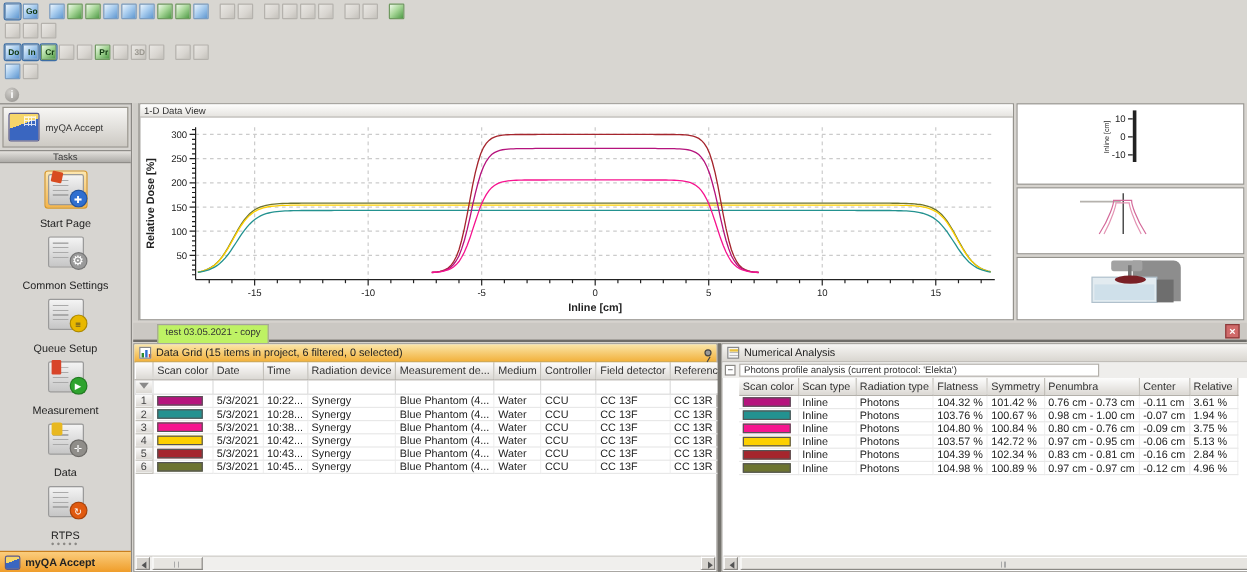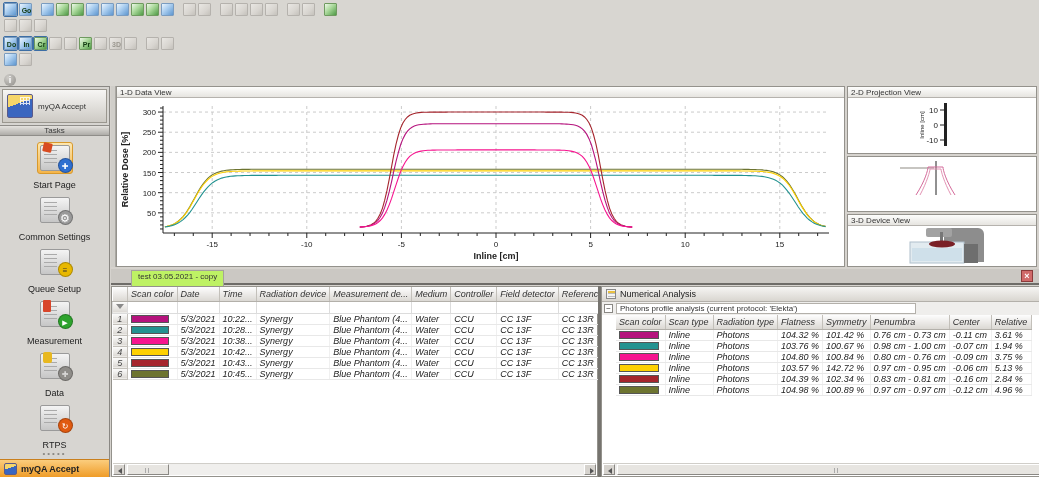--- a/index.html
+++ b/index.html
@@ -96,21 +96,21 @@
 
   .grid-titlebar { height:15px; background:linear-gradient(#fbe6a9,#f2b23e); border-bottom:1px solid #c99a33;
     display:flex; align-items:center; gap:4px; padding:0 4px; font-size:9px; color:#222; }
   .gray-titlebar { height:15px; background:linear-gradient(#f6f5f3,#d9d6d0); border-bottom:1px solid #b3b0aa;
     display:flex; align-items:center; gap:4px; padding:0 4px; font-size:9px; color:#222; }
   .titlebar-spacer { flex:1; }
   .pin-icon { width:6px; height:6px; border:1px solid #444; border-radius:50%; background:#999; position:relative; }
   .pin-icon::after { content:''; position:absolute; left:2px; top:5px; width:1px; height:5px; background:#444;
     transform:rotate(30deg); }
 
-  table { border-collapse:collapse; table-layout:fixed; font-size:9px;font-style:italic; }
+  table { border-collapse:collapse; table-layout:fixed; font-size:9px; }
   th,td { overflow:hidden; white-space:nowrap; text-align:left; font-weight:normal; padding:0 3px; }
   thead th { background:linear-gradient(#fdfdfd,#dbd8d3); border-right:1px solid #c3c0ba;
     border-bottom:1px solid #b3b0aa; height:14px; color:#333; }
   .rownum { background:linear-gradient(#fdfdfd,#dbd8d3); border-right:1px solid #c3c0ba;
     border-bottom:1px solid #c3c0ba; text-align:center; color:#444; }
   tbody td { border-bottom:1px solid #e8e8e8; border-right:1px solid #f0f0f0; height:11px; }
   .swatch { height:8px; border:1px solid #555; }
   .filter-row td { background:#fff; border:1px solid #dcdcdc; height:12px; }
   .filter-row .rownum { background:linear-gradient(#fdfdfd,#dbd8d3); }
   .funnel { display:inline-block; width:0; height:0; border-left:4px solid transparent;
@@ -297,21 +297,20 @@
       <polyline points="47.9,128.7 50.2,128.3 52.4,127.7 54.7,126.9 57.0,125.9 59.2,124.6 61.5,123.0 63.8,121.0 66.1,118.6 68.3,115.7 70.6,112.3 72.9,108.6 75.1,104.6 77.4,100.4 79.7,96.2 81.9,92.2 84.2,88.5 86.5,85.3 88.8,82.5 91.0,80.1 93.3,78.2 95.6,76.6 97.8,75.4 100.1,74.4 102.4,73.7 104.7,73.1 106.9,72.7 109.2,72.3 111.5,72.1 113.7,71.9 116.0,71.7 118.3,71.6 120.5,71.5 122.8,71.5 125.1,71.4 127.4,71.4 129.6,71.4 131.9,71.4 134.2,71.3 136.4,71.3 138.7,71.3 141.0,71.3 143.3,71.3 145.5,71.3 147.8,71.3 150.1,71.3 152.3,71.3 154.6,71.3 156.9,71.3 159.1,71.3 161.4,71.3 163.7,71.3 166.0,71.3 168.2,71.3 170.5,71.3 172.8,71.3 175.0,71.3 177.3,71.3 179.6,71.3 181.8,71.3 184.1,71.3 186.4,71.3 188.7,71.3 190.9,71.3 193.2,71.3 195.5,71.3 197.7,71.3 200.0,71.3 202.3,71.3 204.6,71.3 206.8,71.3 209.1,71.3 211.4,71.3 213.6,71.3 215.9,71.3 218.2,71.3 220.4,71.3 222.7,71.3 225.0,71.3 227.3,71.3 229.5,71.3 231.8,71.3 234.1,71.3 236.3,71.3 238.6,71.3 240.9,71.3 243.2,71.3 245.4,71.3 247.7,71.3 250.0,71.3 252.2,71.3 254.5,71.3 256.8,71.3 259.0,71.3 261.3,71.3 263.6,71.3 265.9,71.3 268.1,71.3 270.4,71.3 272.7,71.3 274.9,71.3 277.2,71.3 279.5,71.3 281.7,71.3 284.0,71.3 286.3,71.3 288.6,71.3 290.8,71.3 293.1,71.3 295.4,71.3 297.6,71.3 299.9,71.3 302.2,71.3 304.5,71.3 306.7,71.3 309.0,71.3 311.3,71.3 313.5,71.3 315.8,71.3 318.1,71.3 320.3,71.3 322.6,71.3 324.9,71.3 327.2,71.3 329.4,71.3 331.7,71.3 334.0,71.3 336.2,71.3 338.5,71.3 340.8,71.3 343.1,71.3 345.3,71.3 347.6,71.3 349.9,71.3 352.1,71.3 354.4,71.3 356.7,71.3 358.9,71.3 361.2,71.3 363.5,71.3 365.8,71.3 368.0,71.3 370.3,71.3 372.6,71.3 374.8,71.3 377.1,71.3 379.4,71.3 381.6,71.3 383.9,71.3 386.2,71.3 388.5,71.3 390.7,71.3 393.0,71.3 395.3,71.3 397.5,71.3 399.8,71.3 402.1,71.3 404.4,71.3 406.6,71.3 408.9,71.3 411.2,71.3 413.4,71.3 415.7,71.3 418.0,71.3 420.2,71.3 422.5,71.3 424.8,71.3 427.1,71.3 429.3,71.3 431.6,71.3 433.9,71.3 436.1,71.3 438.4,71.3 440.7,71.3 443.0,71.3 445.2,71.3 447.5,71.3 449.8,71.3 452.0,71.3 454.3,71.3 456.6,71.3 458.8,71.3 461.1,71.3 463.4,71.3 465.7,71.3 467.9,71.3 470.2,71.3 472.5,71.3 474.7,71.3 477.0,71.3 479.3,71.3 481.5,71.3 483.8,71.3 486.1,71.3 488.4,71.3 490.6,71.3 492.9,71.3 495.2,71.3 497.4,71.3 499.7,71.3 502.0,71.3 504.3,71.3 506.5,71.3 508.8,71.3 511.1,71.3 513.3,71.3 515.6,71.3 517.9,71.3 520.1,71.3 522.4,71.3 524.7,71.3 527.0,71.3 529.2,71.3 531.5,71.3 533.8,71.3 536.0,71.3 538.3,71.3 540.6,71.3 542.9,71.3 545.1,71.3 547.4,71.3 549.7,71.3 551.9,71.3 554.2,71.3 556.5,71.3 558.7,71.3 561.0,71.3 563.3,71.3 565.6,71.3 567.8,71.3 570.1,71.3 572.4,71.3 574.6,71.3 576.9,71.3 579.2,71.3 581.4,71.3 583.7,71.3 586.0,71.3 588.3,71.3 590.5,71.3 592.8,71.3 595.1,71.3 597.3,71.3 599.6,71.3 601.9,71.3 604.2,71.3 606.4,71.3 608.7,71.3 611.0,71.3 613.2,71.3 615.5,71.3 617.8,71.3 620.0,71.3 622.3,71.3 624.6,71.3 626.9,71.4 629.1,71.4 631.4,71.4 633.7,71.5 635.9,71.5 638.2,71.6 640.5,71.7 642.8,71.8 645.0,71.9 647.3,72.2 649.6,72.4 651.8,72.8 654.1,73.3 656.4,73.9 658.6,74.7 660.9,75.8 663.2,77.1 665.5,78.8 667.7,80.8 670.0,83.3 672.3,86.3 674.5,89.7 676.8,93.5 679.1,97.6 681.3,101.8 683.6,105.9 685.9,109.9 688.2,113.5 690.4,116.7 692.7,119.4 695.0,121.7 697.2,123.6 699.5,125.1 701.8,126.3 704.1,127.2 706.3,127.9 708.6,128.4 " fill="none" stroke="#6d7430" stroke-width="1.1" data-name="profile-curve"></polyline>
       <polyline points="47.9,128.8 50.2,128.3 52.4,127.7 54.7,127.0 57.0,126.0 59.2,124.8 61.5,123.2 63.8,121.2 66.1,118.9 68.3,116.1 70.6,112.8 72.9,109.2 75.1,105.3 77.4,101.2 79.7,97.1 81.9,93.3 84.2,89.7 86.5,86.5 88.8,83.8 91.0,81.5 93.3,79.6 95.6,78.1 97.8,76.9 100.1,76.0 102.4,75.2 104.7,74.7 106.9,74.2 109.2,73.9 111.5,73.7 113.7,73.5 116.0,73.3 118.3,73.2 120.5,73.2 122.8,73.1 125.1,73.0 127.4,73.0 129.6,73.0 131.9,73.0 134.2,73.0 136.4,72.9 138.7,72.9 141.0,72.9 143.3,72.9 145.5,72.9 147.8,72.9 150.1,72.9 152.3,72.9 154.6,72.9 156.9,72.9 159.1,72.9 161.4,72.9 163.7,72.9 166.0,72.9 168.2,72.9 170.5,72.9 172.8,72.9 175.0,72.9 177.3,72.9 179.6,72.9 181.8,72.9 184.1,72.9 186.4,72.9 188.7,72.9 190.9,72.9 193.2,72.9 195.5,72.9 197.7,72.9 200.0,72.9 202.3,72.9 204.6,72.9 206.8,72.9 209.1,72.9 211.4,72.9 213.6,72.9 215.9,72.9 218.2,72.9 220.4,72.9 222.7,72.9 225.0,72.9 227.3,72.9 229.5,72.9 231.8,72.9 234.1,72.9 236.3,72.9 238.6,72.9 240.9,72.9 243.2,72.9 245.4,72.9 247.7,72.9 250.0,72.9 252.2,72.9 254.5,72.9 256.8,72.9 259.0,72.9 261.3,72.9 263.6,72.9 265.9,72.9 268.1,72.9 270.4,72.9 272.7,72.9 274.9,72.9 277.2,72.9 279.5,72.9 281.7,72.9 284.0,72.9 286.3,72.9 288.6,72.9 290.8,72.9 293.1,72.9 295.4,72.9 297.6,72.9 299.9,72.9 302.2,72.9 304.5,72.9 306.7,72.9 309.0,72.9 311.3,72.9 313.5,72.9 315.8,72.9 318.1,72.9 320.3,72.9 322.6,72.9 324.9,72.9 327.2,72.9 329.4,72.9 331.7,72.9 334.0,72.9 336.2,72.9 338.5,72.9 340.8,72.9 343.1,72.9 345.3,72.9 347.6,72.9 349.9,72.9 352.1,72.9 354.4,72.9 356.7,72.9 358.9,72.9 361.2,72.9 363.5,72.9 365.8,72.9 368.0,72.9 370.3,72.9 372.6,72.9 374.8,72.9 377.1,72.9 379.4,72.9 381.6,72.9 383.9,72.9 386.2,72.9 388.5,72.9 390.7,72.9 393.0,72.9 395.3,72.9 397.5,72.9 399.8,72.9 402.1,72.9 404.4,72.9 406.6,72.9 408.9,72.9 411.2,72.9 413.4,72.9 415.7,72.9 418.0,72.9 420.2,72.9 422.5,72.9 424.8,72.9 427.1,72.9 429.3,72.9 431.6,72.9 433.9,72.9 436.1,72.9 438.4,72.9 440.7,72.9 443.0,72.9 445.2,72.9 447.5,72.9 449.8,72.9 452.0,72.9 454.3,72.9 456.6,72.9 458.8,72.9 461.1,72.9 463.4,72.9 465.7,72.9 467.9,72.9 470.2,72.9 472.5,72.9 474.7,72.9 477.0,72.9 479.3,72.9 481.5,72.9 483.8,72.9 486.1,72.9 488.4,72.9 490.6,72.9 492.9,72.9 495.2,72.9 497.4,72.9 499.7,72.9 502.0,72.9 504.3,72.9 506.5,72.9 508.8,72.9 511.1,72.9 513.3,72.9 515.6,72.9 517.9,72.9 520.1,72.9 522.4,72.9 524.7,72.9 527.0,72.9 529.2,72.9 531.5,72.9 533.8,72.9 536.0,72.9 538.3,72.9 540.6,72.9 542.9,72.9 545.1,72.9 547.4,72.9 549.7,72.9 551.9,72.9 554.2,72.9 556.5,72.9 558.7,72.9 561.0,72.9 563.3,72.9 565.6,72.9 567.8,72.9 570.1,72.9 572.4,72.9 574.6,72.9 576.9,72.9 579.2,72.9 581.4,72.9 583.7,72.9 586.0,72.9 588.3,72.9 590.5,72.9 592.8,72.9 595.1,72.9 597.3,72.9 599.6,72.9 601.9,72.9 604.2,72.9 606.4,72.9 608.7,72.9 611.0,72.9 613.2,72.9 615.5,72.9 617.8,72.9 620.0,72.9 622.3,72.9 624.6,73.0 626.9,73.0 629.1,73.0 631.4,73.0 633.7,73.1 635.9,73.1 638.2,73.2 640.5,73.3 642.8,73.4 645.0,73.5 647.3,73.7 649.6,74.0 651.8,74.4 654.1,74.8 656.4,75.4 658.6,76.2 660.9,77.3 663.2,78.5 665.5,80.2 667.7,82.2 670.0,84.6 672.3,87.5 674.5,90.8 676.8,94.5 679.1,98.5 681.3,102.6 683.6,106.6 685.9,110.4 688.2,113.9 690.4,117.1 692.7,119.7 695.0,121.9 697.2,123.8 699.5,125.2 701.8,126.4 704.1,127.3 706.3,128.0 708.6,128.5 " fill="none" stroke="#fdd000" stroke-width="1.1" data-name="profile-curve"></polyline>
       <polyline points="47.9,129.0 50.2,128.6 52.4,128.2 54.7,127.6 57.0,126.9 59.2,125.9 61.5,124.8 63.8,123.4 66.1,121.6 68.3,119.5 70.6,117.1 72.9,114.3 75.1,111.2 77.4,107.8 79.7,104.3 81.9,100.8 84.2,97.4 86.5,94.2 88.8,91.3 91.0,88.8 93.3,86.6 95.6,84.7 97.8,83.2 100.1,81.9 102.4,80.9 104.7,80.1 106.9,79.5 109.2,79.0 111.5,78.6 113.7,78.3 116.0,78.1 118.3,77.9 120.5,77.8 122.8,77.7 125.1,77.6 127.4,77.5 129.6,77.5 131.9,77.5 134.2,77.4 136.4,77.4 138.7,77.4 141.0,77.4 143.3,77.4 145.5,77.4 147.8,77.4 150.1,77.4 152.3,77.4 154.6,77.4 156.9,77.4 159.1,77.4 161.4,77.3 163.7,77.3 166.0,77.3 168.2,77.3 170.5,77.3 172.8,77.3 175.0,77.3 177.3,77.3 179.6,77.3 181.8,77.3 184.1,77.3 186.4,77.3 188.7,77.3 190.9,77.3 193.2,77.3 195.5,77.3 197.7,77.3 200.0,77.3 202.3,77.3 204.6,77.3 206.8,77.3 209.1,77.3 211.4,77.3 213.6,77.3 215.9,77.3 218.2,77.3 220.4,77.3 222.7,77.3 225.0,77.3 227.3,77.3 229.5,77.3 231.8,77.3 234.1,77.3 236.3,77.3 238.6,77.3 240.9,77.3 243.2,77.3 245.4,77.3 247.7,77.3 250.0,77.3 252.2,77.3 254.5,77.3 256.8,77.3 259.0,77.3 261.3,77.3 263.6,77.3 265.9,77.3 268.1,77.3 270.4,77.3 272.7,77.3 274.9,77.3 277.2,77.3 279.5,77.3 281.7,77.3 284.0,77.3 286.3,77.3 288.6,77.3 290.8,77.3 293.1,77.3 295.4,77.3 297.6,77.3 299.9,77.3 302.2,77.3 304.5,77.3 306.7,77.3 309.0,77.3 311.3,77.3 313.5,77.3 315.8,77.3 318.1,77.3 320.3,77.3 322.6,77.3 324.9,77.3 327.2,77.3 329.4,77.3 331.7,77.3 334.0,77.3 336.2,77.3 338.5,77.3 340.8,77.3 343.1,77.3 345.3,77.3 347.6,77.3 349.9,77.3 352.1,77.3 354.4,77.3 356.7,77.3 358.9,77.3 361.2,77.3 363.5,77.3 365.8,77.3 368.0,77.3 370.3,77.3 372.6,77.3 374.8,77.3 377.1,77.3 379.4,77.3 381.6,77.3 383.9,77.3 386.2,77.3 388.5,77.3 390.7,77.3 393.0,77.3 395.3,77.3 397.5,77.3 399.8,77.3 402.1,77.3 404.4,77.3 406.6,77.3 408.9,77.3 411.2,77.3 413.4,77.3 415.7,77.3 418.0,77.3 420.2,77.3 422.5,77.3 424.8,77.3 427.1,77.3 429.3,77.3 431.6,77.3 433.9,77.3 436.1,77.3 438.4,77.3 440.7,77.3 443.0,77.3 445.2,77.3 447.5,77.3 449.8,77.3 452.0,77.3 454.3,77.3 456.6,77.3 458.8,77.3 461.1,77.3 463.4,77.3 465.7,77.3 467.9,77.3 470.2,77.3 472.5,77.3 474.7,77.3 477.0,77.3 479.3,77.3 481.5,77.3 483.8,77.3 486.1,77.3 488.4,77.3 490.6,77.3 492.9,77.3 495.2,77.3 497.4,77.3 499.7,77.3 502.0,77.3 504.3,77.3 506.5,77.3 508.8,77.3 511.1,77.3 513.3,77.3 515.6,77.3 517.9,77.3 520.1,77.3 522.4,77.3 524.7,77.3 527.0,77.3 529.2,77.3 531.5,77.3 533.8,77.3 536.0,77.3 538.3,77.3 540.6,77.3 542.9,77.3 545.1,77.3 547.4,77.3 549.7,77.3 551.9,77.3 554.2,77.3 556.5,77.3 558.7,77.3 561.0,77.3 563.3,77.3 565.6,77.3 567.8,77.3 570.1,77.3 572.4,77.3 574.6,77.3 576.9,77.3 579.2,77.3 581.4,77.3 583.7,77.3 586.0,77.3 588.3,77.3 590.5,77.3 592.8,77.3 595.1,77.3 597.3,77.4 599.6,77.4 601.9,77.4 604.2,77.4 606.4,77.4 608.7,77.4 611.0,77.4 613.2,77.4 615.5,77.4 617.8,77.4 620.0,77.4 622.3,77.4 624.6,77.4 626.9,77.5 629.1,77.5 631.4,77.6 633.7,77.6 635.9,77.7 638.2,77.8 640.5,78.0 642.8,78.2 645.0,78.4 647.3,78.8 649.6,79.2 651.8,79.7 654.1,80.4 656.4,81.2 658.6,82.3 660.9,83.6 663.2,85.3 665.5,87.2 667.7,89.6 670.0,92.3 672.3,95.3 674.5,98.5 676.8,102.0 679.1,105.5 681.3,109.0 683.6,112.2 685.9,115.3 688.2,117.9 690.4,120.3 692.7,122.2 695.0,123.9 697.2,125.2 699.5,126.3 701.8,127.1 704.1,127.8 706.3,128.3 708.6,128.8 " fill="none" stroke="#239290" stroke-width="1.1" data-name="profile-curve"></polyline>
       <polyline points="242.8,129.0 245.0,128.9 247.3,128.6 249.6,128.2 251.9,127.6 254.1,126.7 256.4,125.3 258.7,123.3 260.9,120.3 263.2,116.0 265.5,110.1 267.7,102.2 270.0,92.4 272.3,80.9 274.6,68.6 276.8,56.6 279.1,45.9 281.4,37.0 283.6,30.1 285.9,25.0 288.2,21.5 290.5,19.0 292.7,17.3 295.0,16.2 297.3,15.5 299.5,15.0 301.8,14.6 304.1,14.4 306.3,14.3 308.6,14.2 310.9,14.2 313.2,14.1 315.4,14.1 317.7,14.1 320.0,14.1 322.2,14.1 324.5,14.1 326.8,14.1 329.1,14.1 331.3,14.0 333.6,14.0 335.9,14.0 338.1,14.0 340.4,14.0 342.7,14.0 344.9,14.0 347.2,14.0 349.5,14.0 351.8,14.0 354.0,14.0 356.3,14.0 358.6,14.0 360.8,14.0 363.1,14.0 365.4,14.0 367.6,14.0 369.9,14.0 372.2,14.0 374.5,14.0 376.7,14.0 379.0,14.0 381.3,14.0 383.5,14.0 385.8,14.0 388.1,14.0 390.4,14.0 392.6,14.0 394.9,14.0 397.2,14.0 399.4,14.0 401.7,14.0 404.0,14.0 406.2,14.0 408.5,14.0 410.8,14.0 413.1,14.0 415.3,14.0 417.6,14.0 419.9,14.0 422.1,14.0 424.4,14.0 426.7,14.0 429.0,14.1 431.2,14.1 433.5,14.1 435.8,14.1 438.0,14.1 440.3,14.1 442.6,14.1 444.8,14.1 447.1,14.2 449.4,14.2 451.7,14.3 453.9,14.4 456.2,14.6 458.5,15.0 460.7,15.5 463.0,16.2 465.3,17.3 467.5,19.0 469.8,21.5 472.1,25.0 474.4,30.1 476.6,37.0 478.9,45.9 481.2,56.6 483.4,68.6 485.7,80.9 488.0,92.4 490.3,102.2 492.5,110.1 494.8,116.0 497.1,120.3 499.3,123.3 501.6,125.3 503.9,126.7 506.1,127.6 508.4,128.2 510.7,128.6 513.0,128.9 515.2,129.0 " fill="none" stroke="#a5252d" stroke-width="1.1" data-name="profile-curve"></polyline>
       <polyline points="242.8,129.1 245.0,128.9 247.3,128.7 249.6,128.4 251.9,127.9 254.1,127.2 256.4,126.1 258.7,124.6 260.9,122.4 263.2,119.3 265.5,115.1 267.7,109.4 270.0,102.2 272.3,93.4 274.6,83.6 276.8,73.2 279.1,63.2 281.4,54.3 283.6,46.8 285.9,40.9 288.2,36.4 290.5,33.1 292.7,30.8 295.0,29.2 297.3,28.1 299.5,27.3 301.8,26.8 304.1,26.5 306.3,26.2 308.6,26.1 310.9,26.0 313.2,25.9 315.4,25.8 317.7,25.8 320.0,25.8 322.2,25.8 324.5,25.8 326.8,25.8 329.1,25.7 331.3,25.7 333.6,25.7 335.9,25.7 338.1,25.7 340.4,25.7 342.7,25.7 344.9,25.7 347.2,25.7 349.5,25.7 351.8,25.7 354.0,25.7 356.3,25.7 358.6,25.7 360.8,25.7 363.1,25.7 365.4,25.7 367.6,25.7 369.9,25.7 372.2,25.7 374.5,25.7 376.7,25.7 379.0,25.7 381.3,25.7 383.5,25.7 385.8,25.7 388.1,25.7 390.4,25.7 392.6,25.7 394.9,25.7 397.2,25.7 399.4,25.7 401.7,25.7 404.0,25.7 406.2,25.7 408.5,25.7 410.8,25.7 413.1,25.7 415.3,25.7 417.6,25.7 419.9,25.7 422.1,25.7 424.4,25.7 426.7,25.7 429.0,25.7 431.2,25.8 433.5,25.8 435.8,25.8 438.0,25.8 440.3,25.8 442.6,25.8 444.8,25.9 447.1,26.0 449.4,26.1 451.7,26.2 453.9,26.5 456.2,26.8 458.5,27.3 460.7,28.1 463.0,29.2 465.3,30.8 467.5,33.1 469.8,36.4 472.1,40.9 474.4,46.8 476.6,54.3 478.9,63.2 481.2,73.2 483.4,83.6 485.7,93.4 488.0,102.2 490.3,109.4 492.5,115.1 494.8,119.3 497.1,122.4 499.3,124.6 501.6,126.1 503.9,127.2 506.1,127.9 508.4,128.4 510.7,128.7 513.0,128.9 515.2,129.1 " fill="none" stroke="#b5137d" stroke-width="1.1" data-name="profile-curve"></polyline>
       <polyline points="242.8,129.1 245.0,128.9 247.3,128.8 249.6,128.5 251.9,128.2 254.1,127.6 256.4,126.9 258.7,125.9 260.9,124.5 263.2,122.5 265.5,119.9 267.7,116.4 270.0,112.0 272.3,106.6 274.6,100.4 276.8,93.6 279.1,86.6 281.4,79.8 283.6,73.7 285.9,68.5 288.2,64.2 290.5,60.9 292.7,58.4 295.0,56.6 297.3,55.2 299.5,54.2 301.8,53.6 304.1,53.1 306.3,52.7 308.6,52.5 310.9,52.3 313.2,52.2 315.4,52.1 317.7,52.1 320.0,52.0 322.2,52.0 324.5,52.0 326.8,52.0 329.1,52.0 331.3,52.0 333.6,52.0 335.9,52.0 338.1,52.0 340.4,51.9 342.7,51.9 344.9,51.9 347.2,51.9 349.5,51.9 351.8,51.9 354.0,51.9 356.3,51.9 358.6,51.9 360.8,51.9 363.1,51.9 365.4,51.9 367.6,51.9 369.9,51.9 372.2,51.9 374.5,51.9 376.7,51.9 379.0,51.9 381.3,51.9 383.5,51.9 385.8,51.9 388.1,51.9 390.4,51.9 392.6,51.9 394.9,51.9 397.2,51.9 399.4,51.9 401.7,51.9 404.0,51.9 406.2,51.9 408.5,51.9 410.8,51.9 413.1,51.9 415.3,51.9 417.6,51.9 419.9,52.0 422.1,52.0 424.4,52.0 426.7,52.0 429.0,52.0 431.2,52.0 433.5,52.0 435.8,52.0 438.0,52.0 440.3,52.1 442.6,52.1 444.8,52.2 447.1,52.3 449.4,52.5 451.7,52.7 453.9,53.1 456.2,53.6 458.5,54.2 460.7,55.2 463.0,56.6 465.3,58.4 467.5,60.9 469.8,64.2 472.1,68.5 474.4,73.7 476.6,79.8 478.9,86.6 481.2,93.6 483.4,100.4 485.7,106.6 488.0,112.0 490.3,116.4 492.5,119.9 494.8,122.5 497.1,124.5 499.3,125.9 501.6,126.9 503.9,127.6 506.1,128.2 508.4,128.5 510.7,128.8 513.0,128.9 515.2,129.1 " fill="none" stroke="#f6148f" stroke-width="1.1" data-name="profile-curve"></polyline>
     </svg>
 </div>
 
 <div id="proj-panel" class="panel" data-name="two-d-projection-view-panel">
-  <div class="panel-header" data-name="two-d-projection-view-title">2-D Projection View</div>
   <svg id="proj-svg" width="188" height="54" viewBox="0 0 188 54" data-name="projection-axis-canvas">
       <rect x="96" y="5" width="3" height="43" fill="#222"></rect>
       <line x1="92" y1="12" x2="96" y2="12" stroke="#222"></line>
       <text x="90" y="15" font-size="8" text-anchor="end" fill="#222">10</text>
       <line x1="92" y1="27" x2="96" y2="27" stroke="#222"></line>
       <text x="90" y="30" font-size="8" text-anchor="end" fill="#222">0</text>
       <line x1="92" y1="42" x2="96" y2="42" stroke="#222"></line>
       <text x="90" y="45" font-size="8" text-anchor="end" fill="#222">-10</text>
       <text x="76" y="27" font-size="6" text-anchor="middle" fill="#222" transform="rotate(-90 76 27)">Inline [cm]</text>
     </svg>
@@ -320,38 +319,43 @@
 <div id="data3d-panel" class="panel" data-name="three-d-data-view-panel">
   <svg width="188" height="42" viewBox="0 0 188 42" data-name="three-d-profile-canvas">
     <line x1="52" y1="11" x2="86" y2="11" stroke="#b5b2ad" stroke-width="1.5"></line>
     <line x1="88" y1="4" x2="88" y2="38" stroke="#222" stroke-width="1"></line>
     <path d="M68,38 C77,24 80,13 80,10 L95,10 C95,13 98,24 107,38" fill="none" stroke="#d46a9a" stroke-width="1"></path>
     <path d="M72,38 C79,25 82,14 82,12 L93,12 C93,14 96,25 103,38" fill="none" stroke="#e394b4" stroke-width="1"></path>
   </svg>
 </div>
 
 <div id="device-panel" class="panel" data-name="three-d-device-view-panel">
-  <div class="panel-header" data-name="three-d-device-view-title">3-D Device View</div>
   <svg width="188" height="39" viewBox="0 0 188 39" data-name="water-phantom-render">
     <path d="M96,2 h34 a6,6 0 0 1 6,6 v28 h-22 v-18 h-18 z" fill="#8d8d8d"></path>
     <rect x="78" y="2" width="26" height="9" rx="2" fill="#a2a2a2"></rect>
     <rect x="62" y="16" width="54" height="21" fill="#e2ebf0" stroke="#b0c0cc"></rect>
     <rect x="64" y="22" width="50" height="13" fill="#cfe0ea"></rect>
     <rect x="92" y="6" width="3" height="12" fill="#777"></rect>
     <ellipse cx="94" cy="18" rx="13" ry="3.5" fill="#7a2026"></ellipse>
     <rect x="116" y="18" width="14" height="19" fill="#6e6e6e"></rect>
   </svg>
 </div>
 
 <div id="tab-bar" data-name="document-tab-bar">
   <div id="doc-tab" data-name="document-tab">test 03.05.2021 - copy</div>
   <div id="tab-close" data-name="close-tab-icon">×</div>
 </div>
 
 <div id="grid-panel" class="panel" data-name="data-grid-panel">
+  <div class="grid-titlebar" data-name="data-grid-titlebar">
+    <span class="mini-chart-icon" data-name="data-grid-icon"></span>
+    <span data-name="data-grid-title">Data Grid (15 items in project, 6 filtered, 0 selected)</span>
+    <span class="titlebar-spacer"></span>
+    <span class="pin-icon" data-name="pin-icon"></span>
+  </div>
   <table id="grid-table" data-name="data-grid-table">
       <thead>
         <tr>
           <th style="width: 26px;"></th>
           <th data-name="grid-column-header" style="width: 46px;">Scan color</th>
           <th data-name="grid-column-header" style="width: 42px;">Date</th>
           <th data-name="grid-column-header" style="width: 30px;">Time</th>
           <th data-name="grid-column-header" style="width: 56px;">Radiation device</th>
           <th data-name="grid-column-header" style="width: 56px;">Measurement de...</th>
           <th data-name="grid-column-header" style="width: 38px;">Medium</th>

